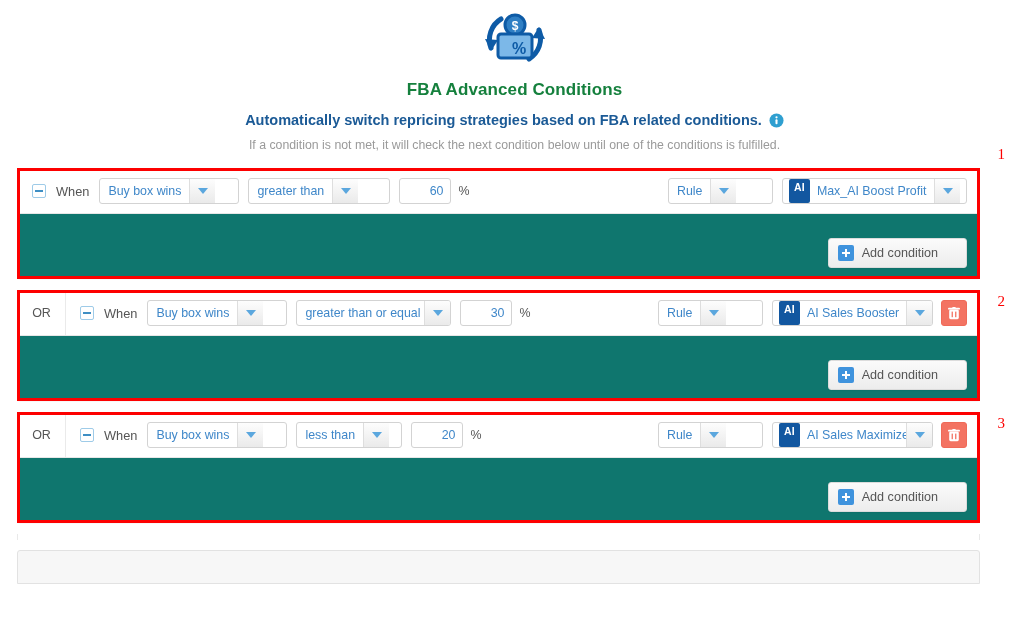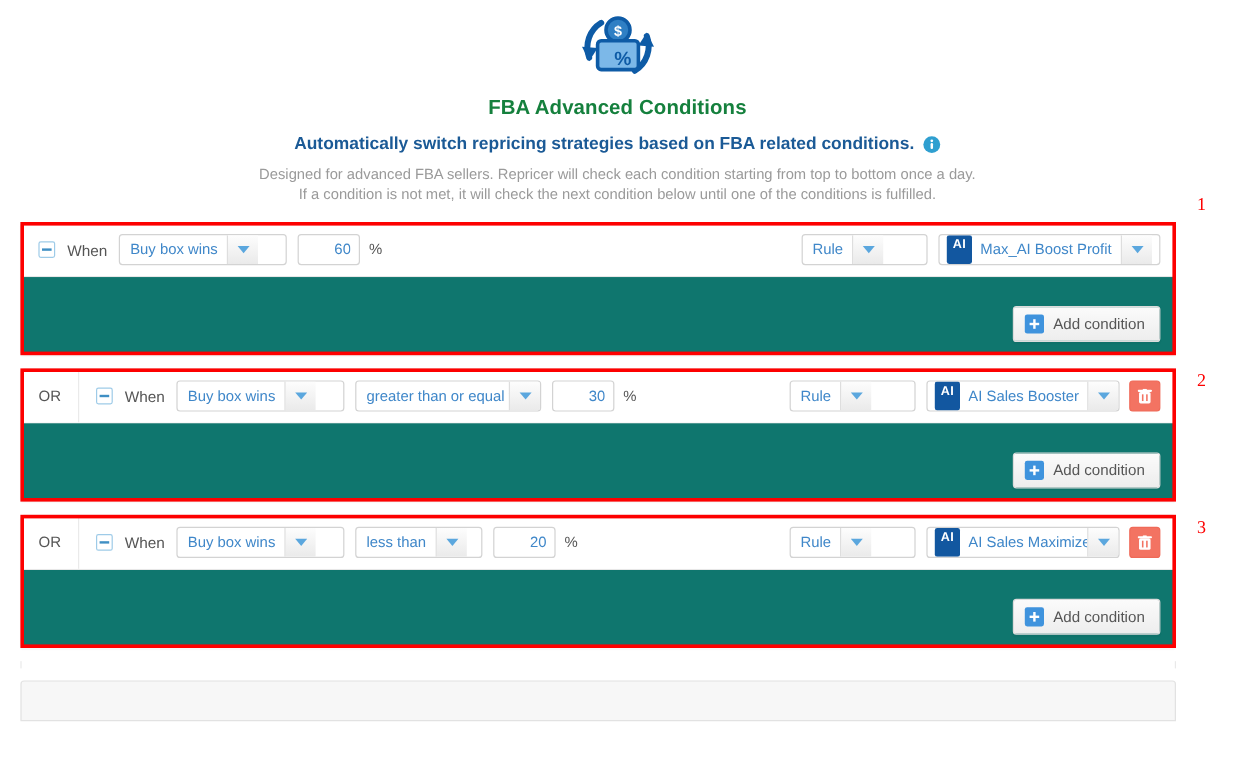--- a/index.html
+++ b/index.html
@@ -116,21 +116,21 @@
     display:flex; align-items:center; justify-content:center;
   }
 
   .panel-body {
     height: 64px; position:relative;
     display:flex; align-items:flex-end; justify-content:flex-end;
     padding: 0 12px 10px 0;
   }
   .add-cond {
     display:inline-flex; align-items:center; gap:8px;
-    height:30px; padding: 0 12px 0 9px;
+    height:30px; padding: 0 28px 0 9px;
     background: linear-gradient(#fbfbfb, #ededed);
     border:1px solid #dcdcdc; border-radius:3px;
     font-size:12.6px; color:#555;
     box-shadow: 0 1px 1px rgba(0,0,0,.04);
   }
   .plus-sq {
     width:16px;height:16px;background:#3f93dd;border-radius:2px;
     display:inline-flex;align-items:center;justify-content:center;
     position:relative;
   }
@@ -175,21 +175,20 @@
     <div class="subtitle">
       <span>Automatically switch repricing strategies based on FBA related conditions.</span>
       <svg class="info-icon" viewBox="0 0 16 16">
         <circle cx="8" cy="8" r="7.5" fill="#2f9fd0"></circle>
         <circle cx="8" cy="4.6" r="1.2" fill="#fff"></circle>
         <rect x="6.9" y="6.6" width="2.2" height="5.4" rx="1" fill="#fff"></rect>
       </svg>
     </div>
 
     <div class="desc">
-      <div>Designed for advanced FBA sellers. Repricer will check each condition starting from top to bottom once a day.</div>
       <div>If a condition is not met, it will check the next condition below until one of the conditions is fulfilled.</div>
     </div>
   </div>
 
   <div class="blocks">
 
     <div class="cond-wrap">
       <div class="redbox" style="left:17px; top:0; right:49px; bottom:0;"></div>
       <div class="rednum" style="right:24px; top:-22px;">1</div>
 
@@ -201,20 +200,26 @@
               </span>
             <span class="when-label">When</span>
 
             <span class="sel" style="width:140px;">
               <span class="sel-txt">Buy box wins</span>
               <span class="sel-btn">
                   <span class="caret"></span>
                 </span>
             </span>
 
+            <span class="sel" style="width:142px;">
+              <span class="sel-txt">greater than</span>
+              <span class="sel-btn">
+                  <span class="caret"></span>
+                </span>
+            </span>
 
             <input class="num-input" value="60" style="">
             <span class="pct">%</span>
           </div>
 
           <div class="head-right">
             <span class="sel" style="width:105px;">
               <span class="sel-txt">Rule</span>
               <span class="sel-btn">
                   <span class="caret"></span>

